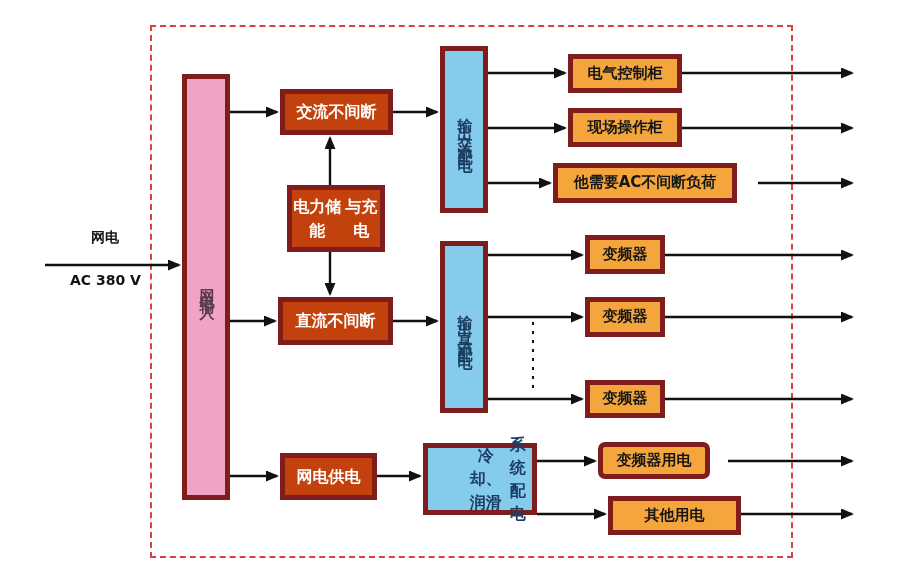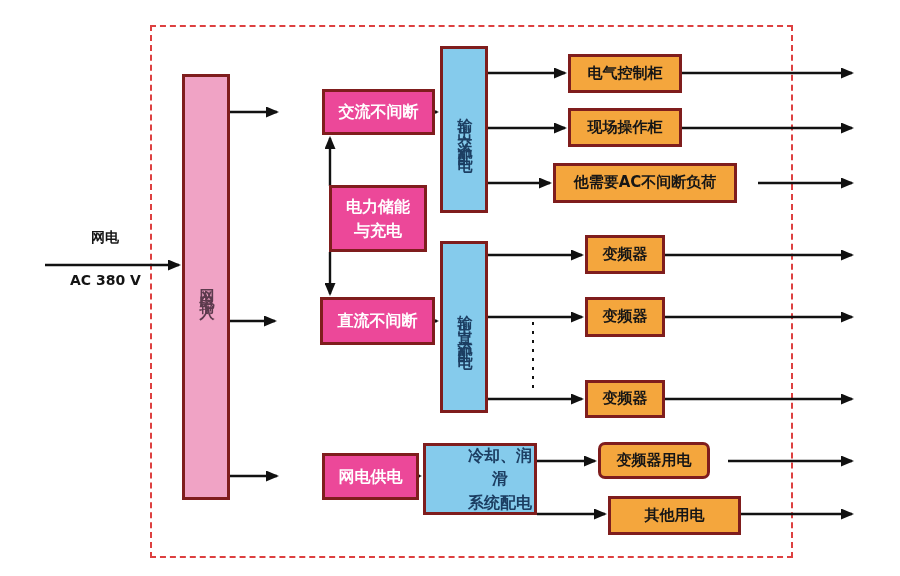--- a/index.html
+++ b/index.html
@@ -7,36 +7,36 @@
     position:relative;width:900px;height:576px;background:#ffffff;overflow:hidden;
     font-family:"DejaVu Sans","Liberation Sans",sans-serif;
   }
   #connectors{position:absolute;left:0;top:0;width:900px;height:576px;z-index:1;}
   .boundary{
     position:absolute;left:150px;top:25px;width:643px;height:533px;
     border:2px dashed #dd4040;box-sizing:border-box;z-index:0;
   }
   .node{
     position:absolute;display:flex;align-items:center;justify-content:center;
-    box-sizing:border-box;border:3px solid #7f1d1d;z-index:2;text-align:center;
+    box-sizing:border-box;border:5px solid #7f1d1d;z-index:2;text-align:center;
     font-weight:bold;line-height:1.45;
   }
   .pink{background:#f0a3c5;color:#5c3a4d;font-size:15px;}
-  .green{background:#ec4899;color:#ffffff;font-size:16px;margin-left:42px;}
+  .green{background:#c2410c;color:#ffffff;font-size:16px;}
   .blue{background:#85cbec;color:#1c3e62;font-size:16px;}
   .orange{background:#f4a63d;color:#161616;font-size:15px;}
   .vert span{
     writing-mode:vertical-rl;text-orientation:upright;letter-spacing:5px;
   }
   .vert.blue span{letter-spacing:8px;font-size:15px;}
   .freeLabel{
     position:absolute;z-index:2;color:#141414;font-weight:bold;font-size:14px;
     text-align:center;
   }
-  .multiline{flex-direction:column;}
+  .multiline{flex-direction:row;}
 </style>
 </head>
 <body>
 
 <div id="canvas">
 
   <div class="boundary"></div>
 
   <svg id="connectors" viewBox="0 0 900 576" xmlns="http://www.w3.org/2000/svg">
     <defs>

